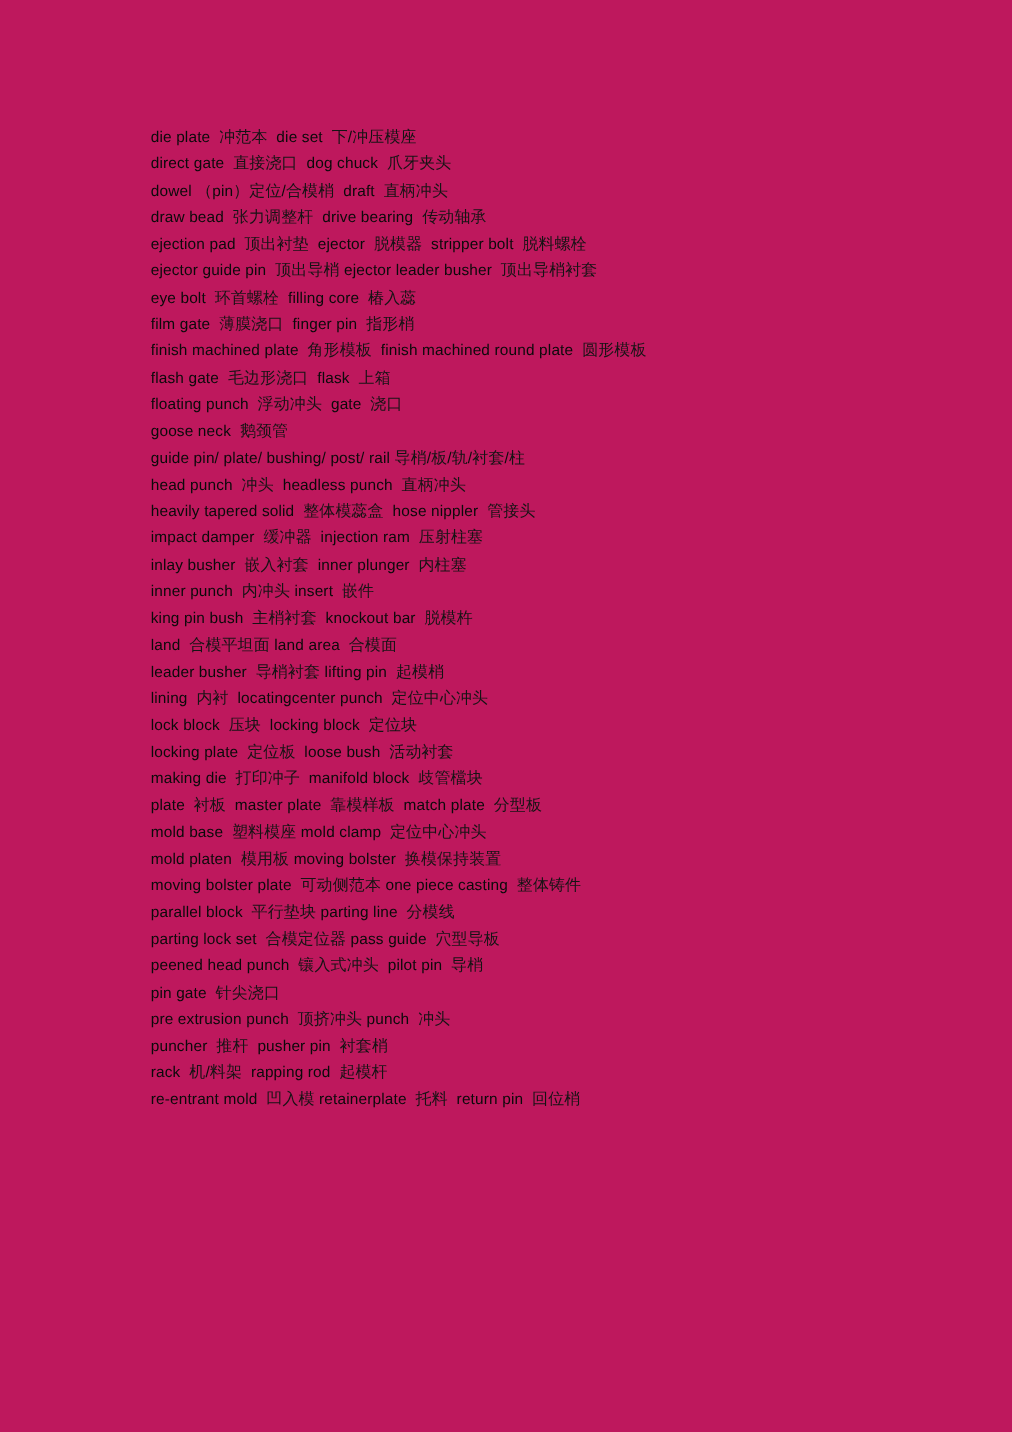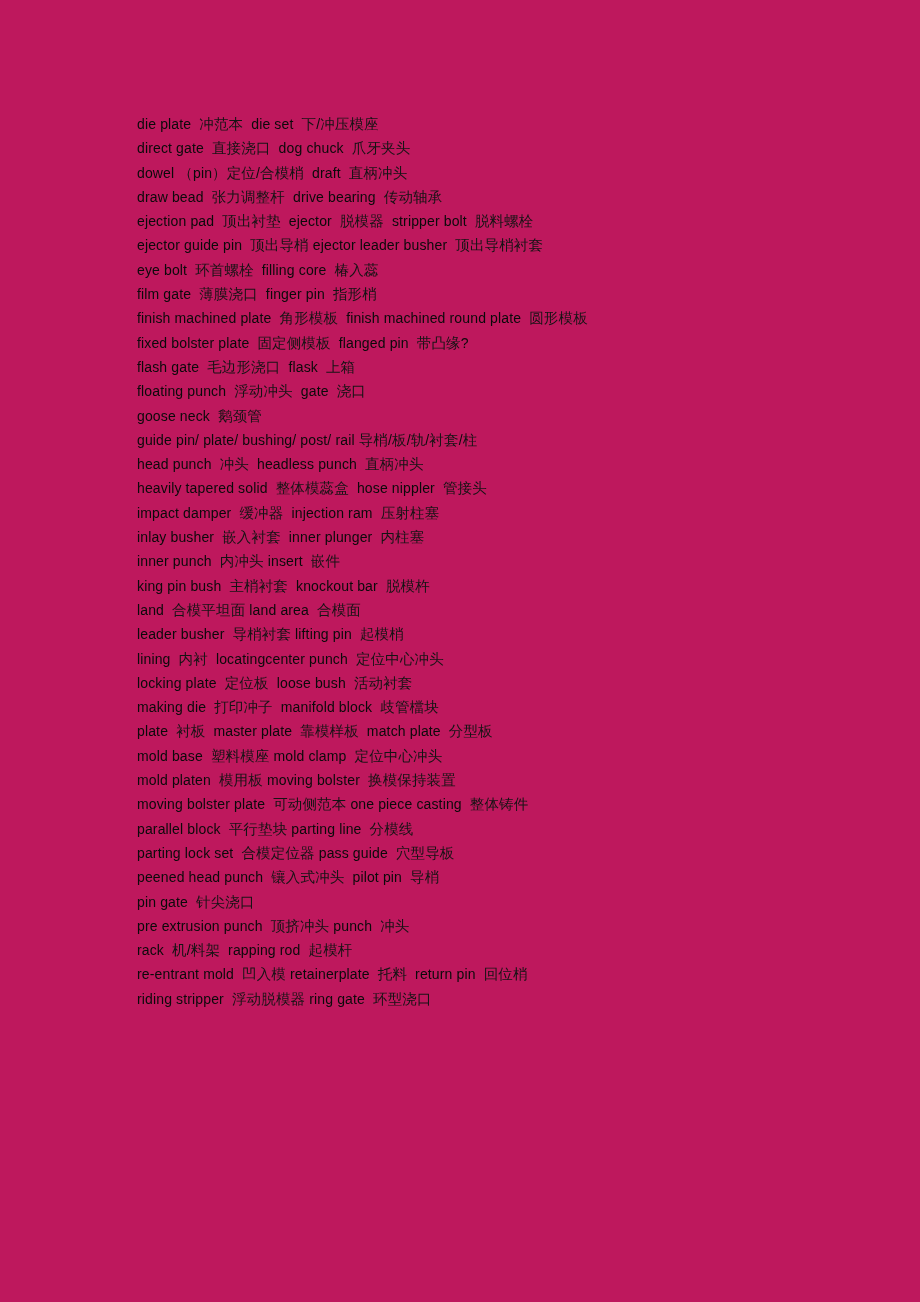--- a/index.html
+++ b/index.html
@@ -59,42 +59,42 @@
   <div class="glossary">
       <div class="entry-line">die plate  <span class="cn">冲范本</span>  die set  <span class="cn">下</span>/<span class="cn">冲压模座</span></div>
       <div class="entry-line">direct gate  <span class="cn">直接浇口</span>  dog chuck  <span class="cn">爪牙夹头</span></div>
       <div class="entry-line">dowel <span class="cn">（</span>pin<span class="cn">）定位</span>/<span class="cn">合模梢</span>  draft  <span class="cn">直柄冲头</span></div>
       <div class="entry-line">draw bead  <span class="cn">张力调整杆</span>  drive bearing  <span class="cn">传动轴承</span></div>
       <div class="entry-line">ejection pad  <span class="cn">顶出衬垫</span>  ejector  <span class="cn">脱模器</span>  stripper bolt  <span class="cn">脱料螺栓</span></div>
       <div class="entry-line">ejector guide pin  <span class="cn">顶出导梢</span> ejector leader busher  <span class="cn">顶出导梢衬套</span></div>
       <div class="entry-line">eye bolt  <span class="cn">环首螺栓</span>  filling core  <span class="cn">椿入蕊</span></div>
       <div class="entry-line">film gate  <span class="cn">薄膜浇口</span>  finger pin  <span class="cn">指形梢</span></div>
       <div class="entry-line">finish machined plate  <span class="cn">角形模板</span>  finish machined round plate  <span class="cn">圆形模板</span></div>
-      <div class="entry-line">fixed bolster plate  <span class="cn">固定侧模板</span>  flanged pin  <span class="cn">带凸缘</span>?</div>
       <div class="entry-line">flash gate  <span class="cn">毛边形浇口</span>  flask  <span class="cn">上箱</span></div>
       <div class="entry-line">floating punch  <span class="cn">浮动冲头</span>  gate  <span class="cn">浇口</span></div>
       <div class="entry-line">goose neck  <span class="cn">鹅颈管</span></div>
       <div class="entry-line">guide pin/ plate/ bushing/ post/ rail <span class="cn">导梢</span>/<span class="cn">板</span>/<span class="cn">轨</span>/<span class="cn">衬套</span>/<span class="cn">柱</span></div>
       <div class="entry-line">head punch  <span class="cn">冲头</span>  headless punch  <span class="cn">直柄冲头</span></div>
       <div class="entry-line">heavily tapered solid  <span class="cn">整体模蕊盒</span>  hose nippler  <span class="cn">管接头</span></div>
       <div class="entry-line">impact damper  <span class="cn">缓冲器</span>  injection ram  <span class="cn">压射柱塞</span></div>
       <div class="entry-line">inlay busher  <span class="cn">嵌入衬套</span>  inner plunger  <span class="cn">内柱塞</span></div>
       <div class="entry-line">inner punch  <span class="cn">内冲头</span> insert  <span class="cn">嵌件</span></div>
       <div class="entry-line">king pin bush  <span class="cn">主梢衬套</span>  knockout bar  <span class="cn">脱模杵</span></div>
       <div class="entry-line">land  <span class="cn">合模平坦面</span> land area  <span class="cn">合模面</span></div>
       <div class="entry-line">leader busher  <span class="cn">导梢衬套</span> lifting pin  <span class="cn">起模梢</span></div>
       <div class="entry-line">lining  <span class="cn">内衬</span>  locatingcenter punch  <span class="cn">定位中心冲头</span></div>
+      <div class="entry-line">lock block  <span class="cn">压块</span>  locking block  <span class="cn">定位块</span></div>
       <div class="entry-line">locking plate  <span class="cn">定位板</span>  loose bush  <span class="cn">活动衬套</span></div>
       <div class="entry-line">making die  <span class="cn">打印冲子</span>  manifold block  <span class="cn">歧管檔块</span></div>
       <div class="entry-line">plate  <span class="cn">衬板</span>  master plate  <span class="cn">靠模样板</span>  match plate  <span class="cn">分型板</span></div>
       <div class="entry-line">mold base  <span class="cn">塑料模座</span> mold clamp  <span class="cn">定位中心冲头</span></div>
       <div class="entry-line">mold platen  <span class="cn">模用板</span> moving bolster  <span class="cn">换模保持装置</span></div>
       <div class="entry-line">moving bolster plate  <span class="cn">可动侧范本</span> one piece casting  <span class="cn">整体铸件</span></div>
       <div class="entry-line">parallel block  <span class="cn">平行垫块</span> parting line  <span class="cn">分模线</span></div>
       <div class="entry-line">parting lock set  <span class="cn">合模定位器</span> pass guide  <span class="cn">穴型导板</span></div>
       <div class="entry-line">peened head punch  <span class="cn">镶入式冲头</span>  pilot pin  <span class="cn">导梢</span></div>
       <div class="entry-line">pin gate  <span class="cn">针尖浇口</span></div>
       <div class="entry-line">pre extrusion punch  <span class="cn">顶挤冲头</span> punch  <span class="cn">冲头</span></div>
+      <div class="entry-line">puncher  <span class="cn">推杆</span>  pusher pin  <span class="cn">衬套梢</span></div>
       <div class="entry-line">rack  <span class="cn">机</span>/<span class="cn">料架</span>  rapping rod  <span class="cn">起模杆</span></div>
       <div class="entry-line">re-entrant mold  <span class="cn">凹入模</span> retainerplate  <span class="cn">托料</span>  return pin  <span class="cn">回位梢</span></div>
-      <div class="entry-line">riding stripper  <span class="cn">浮动脱模器</span> ring gate  <span class="cn">环型浇口</span></div>
     </div>
 </div>
 
 </body></html>

